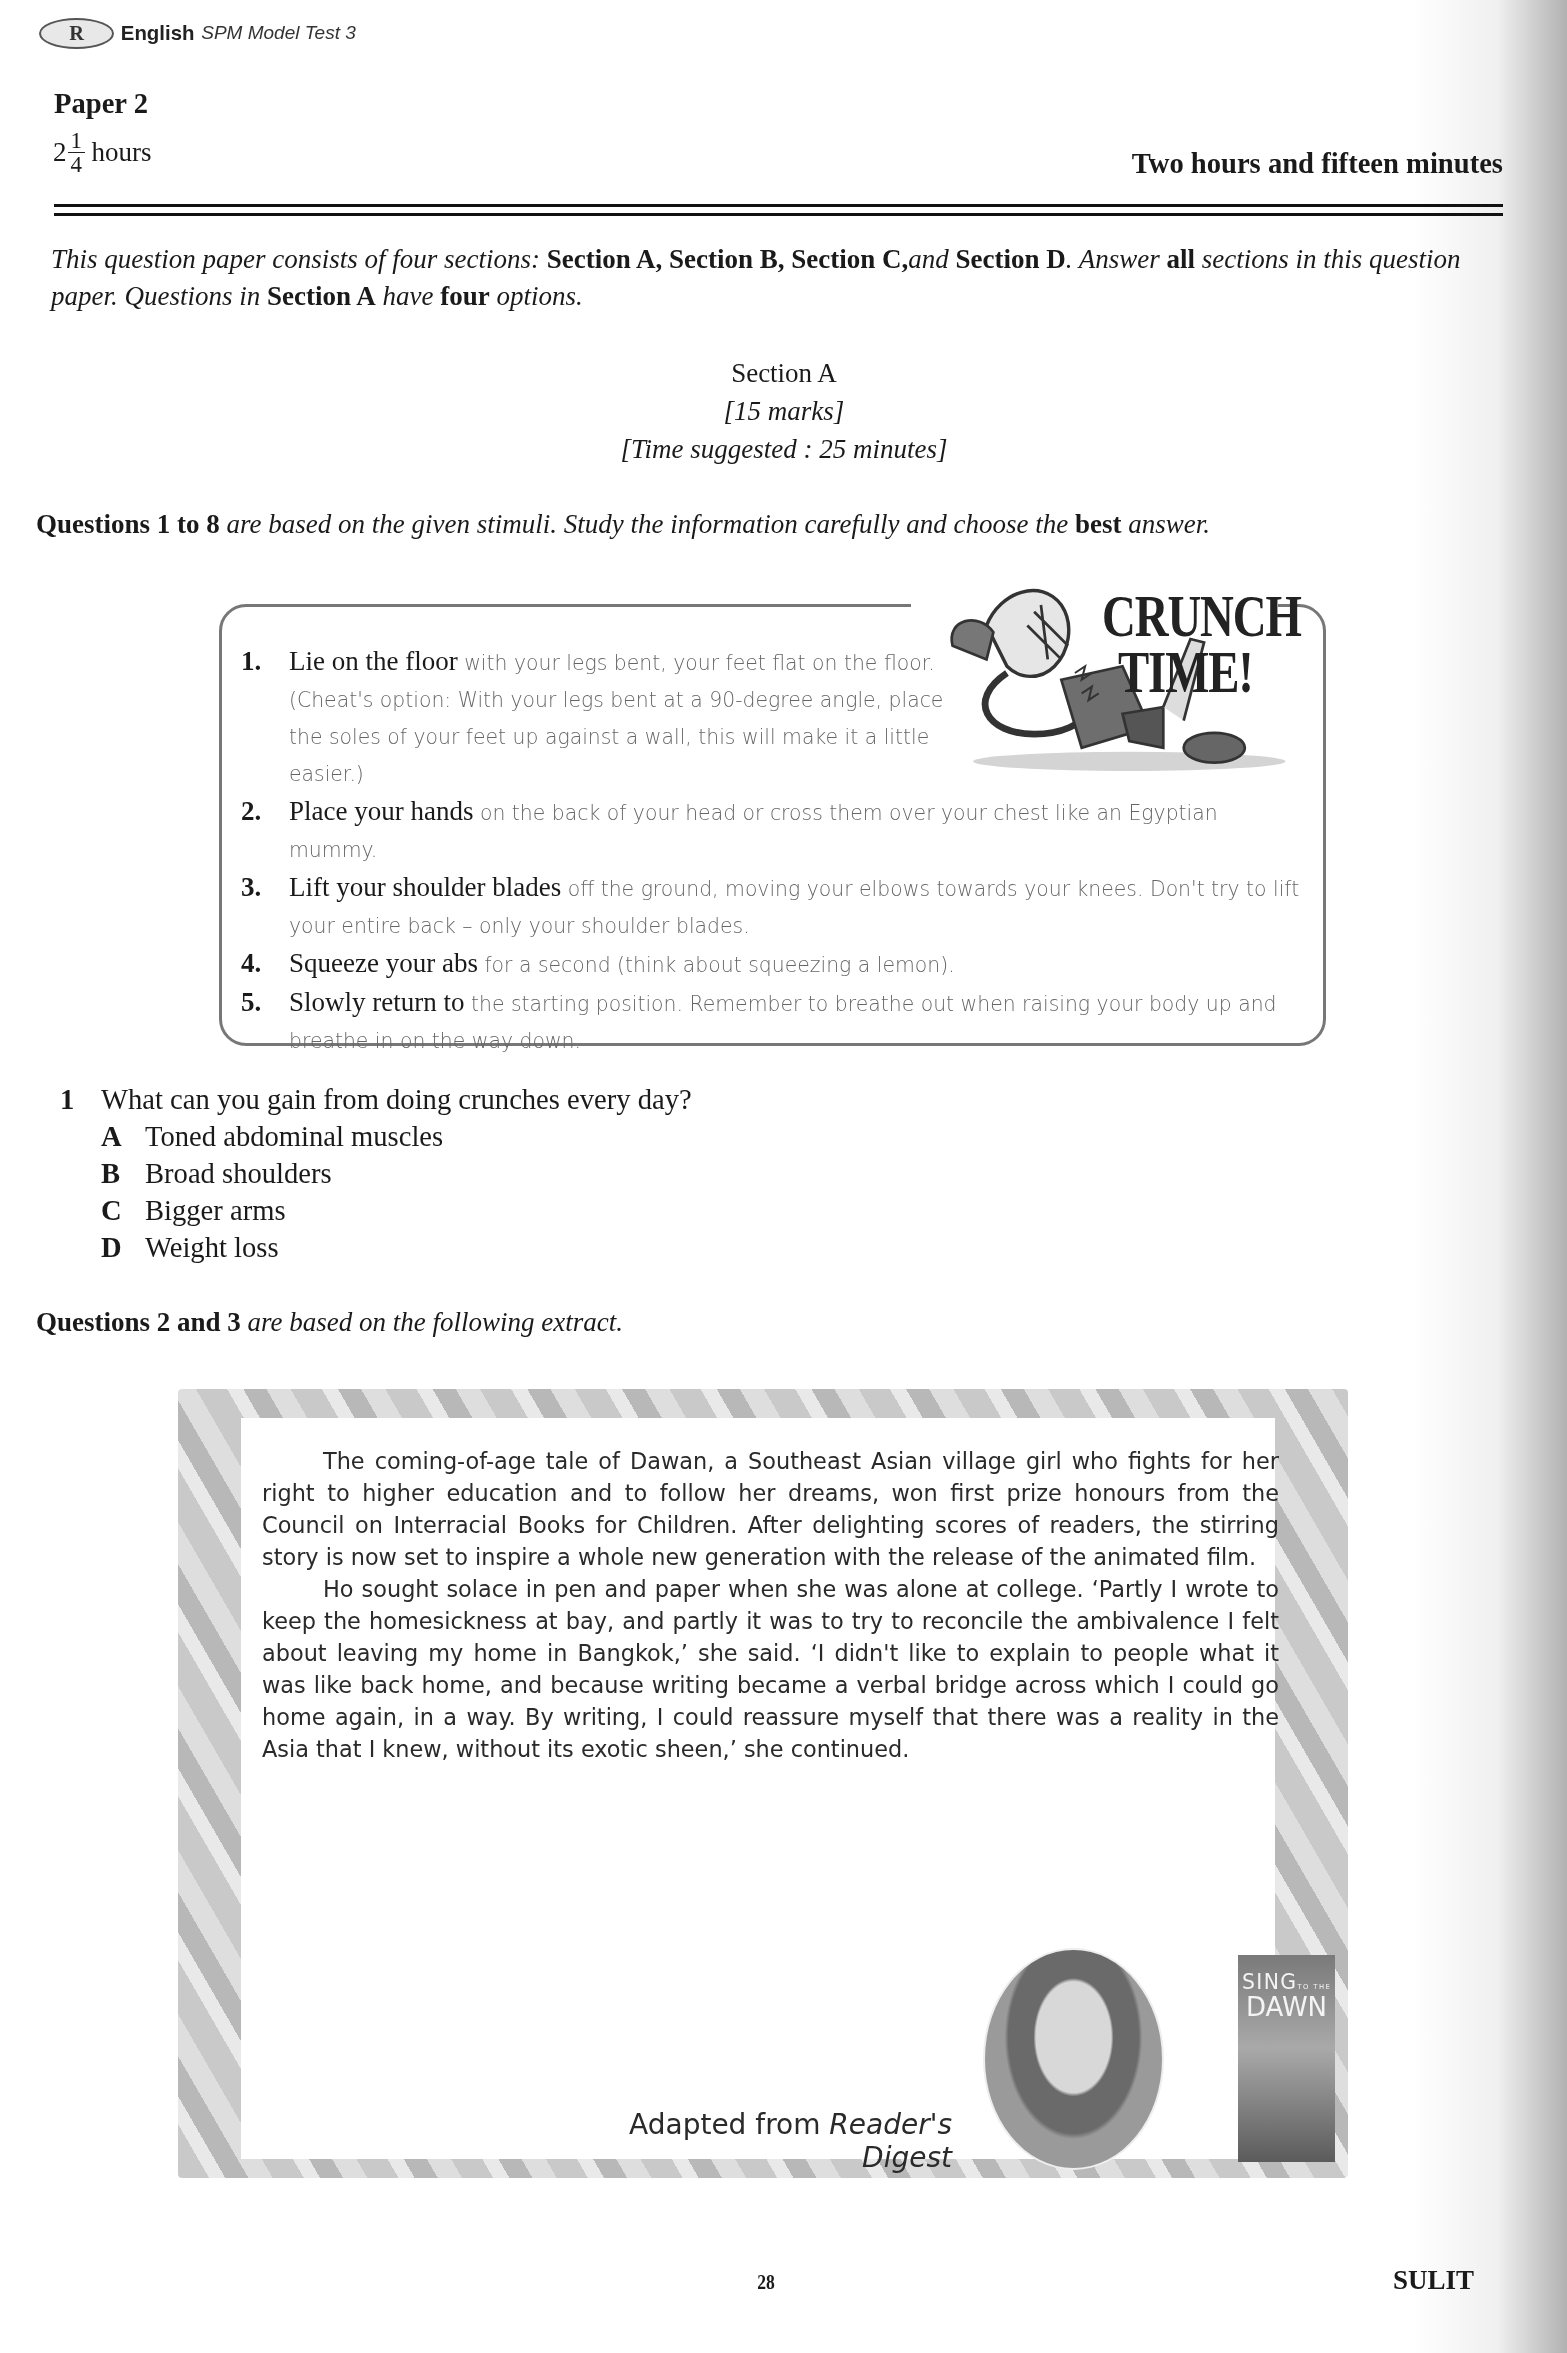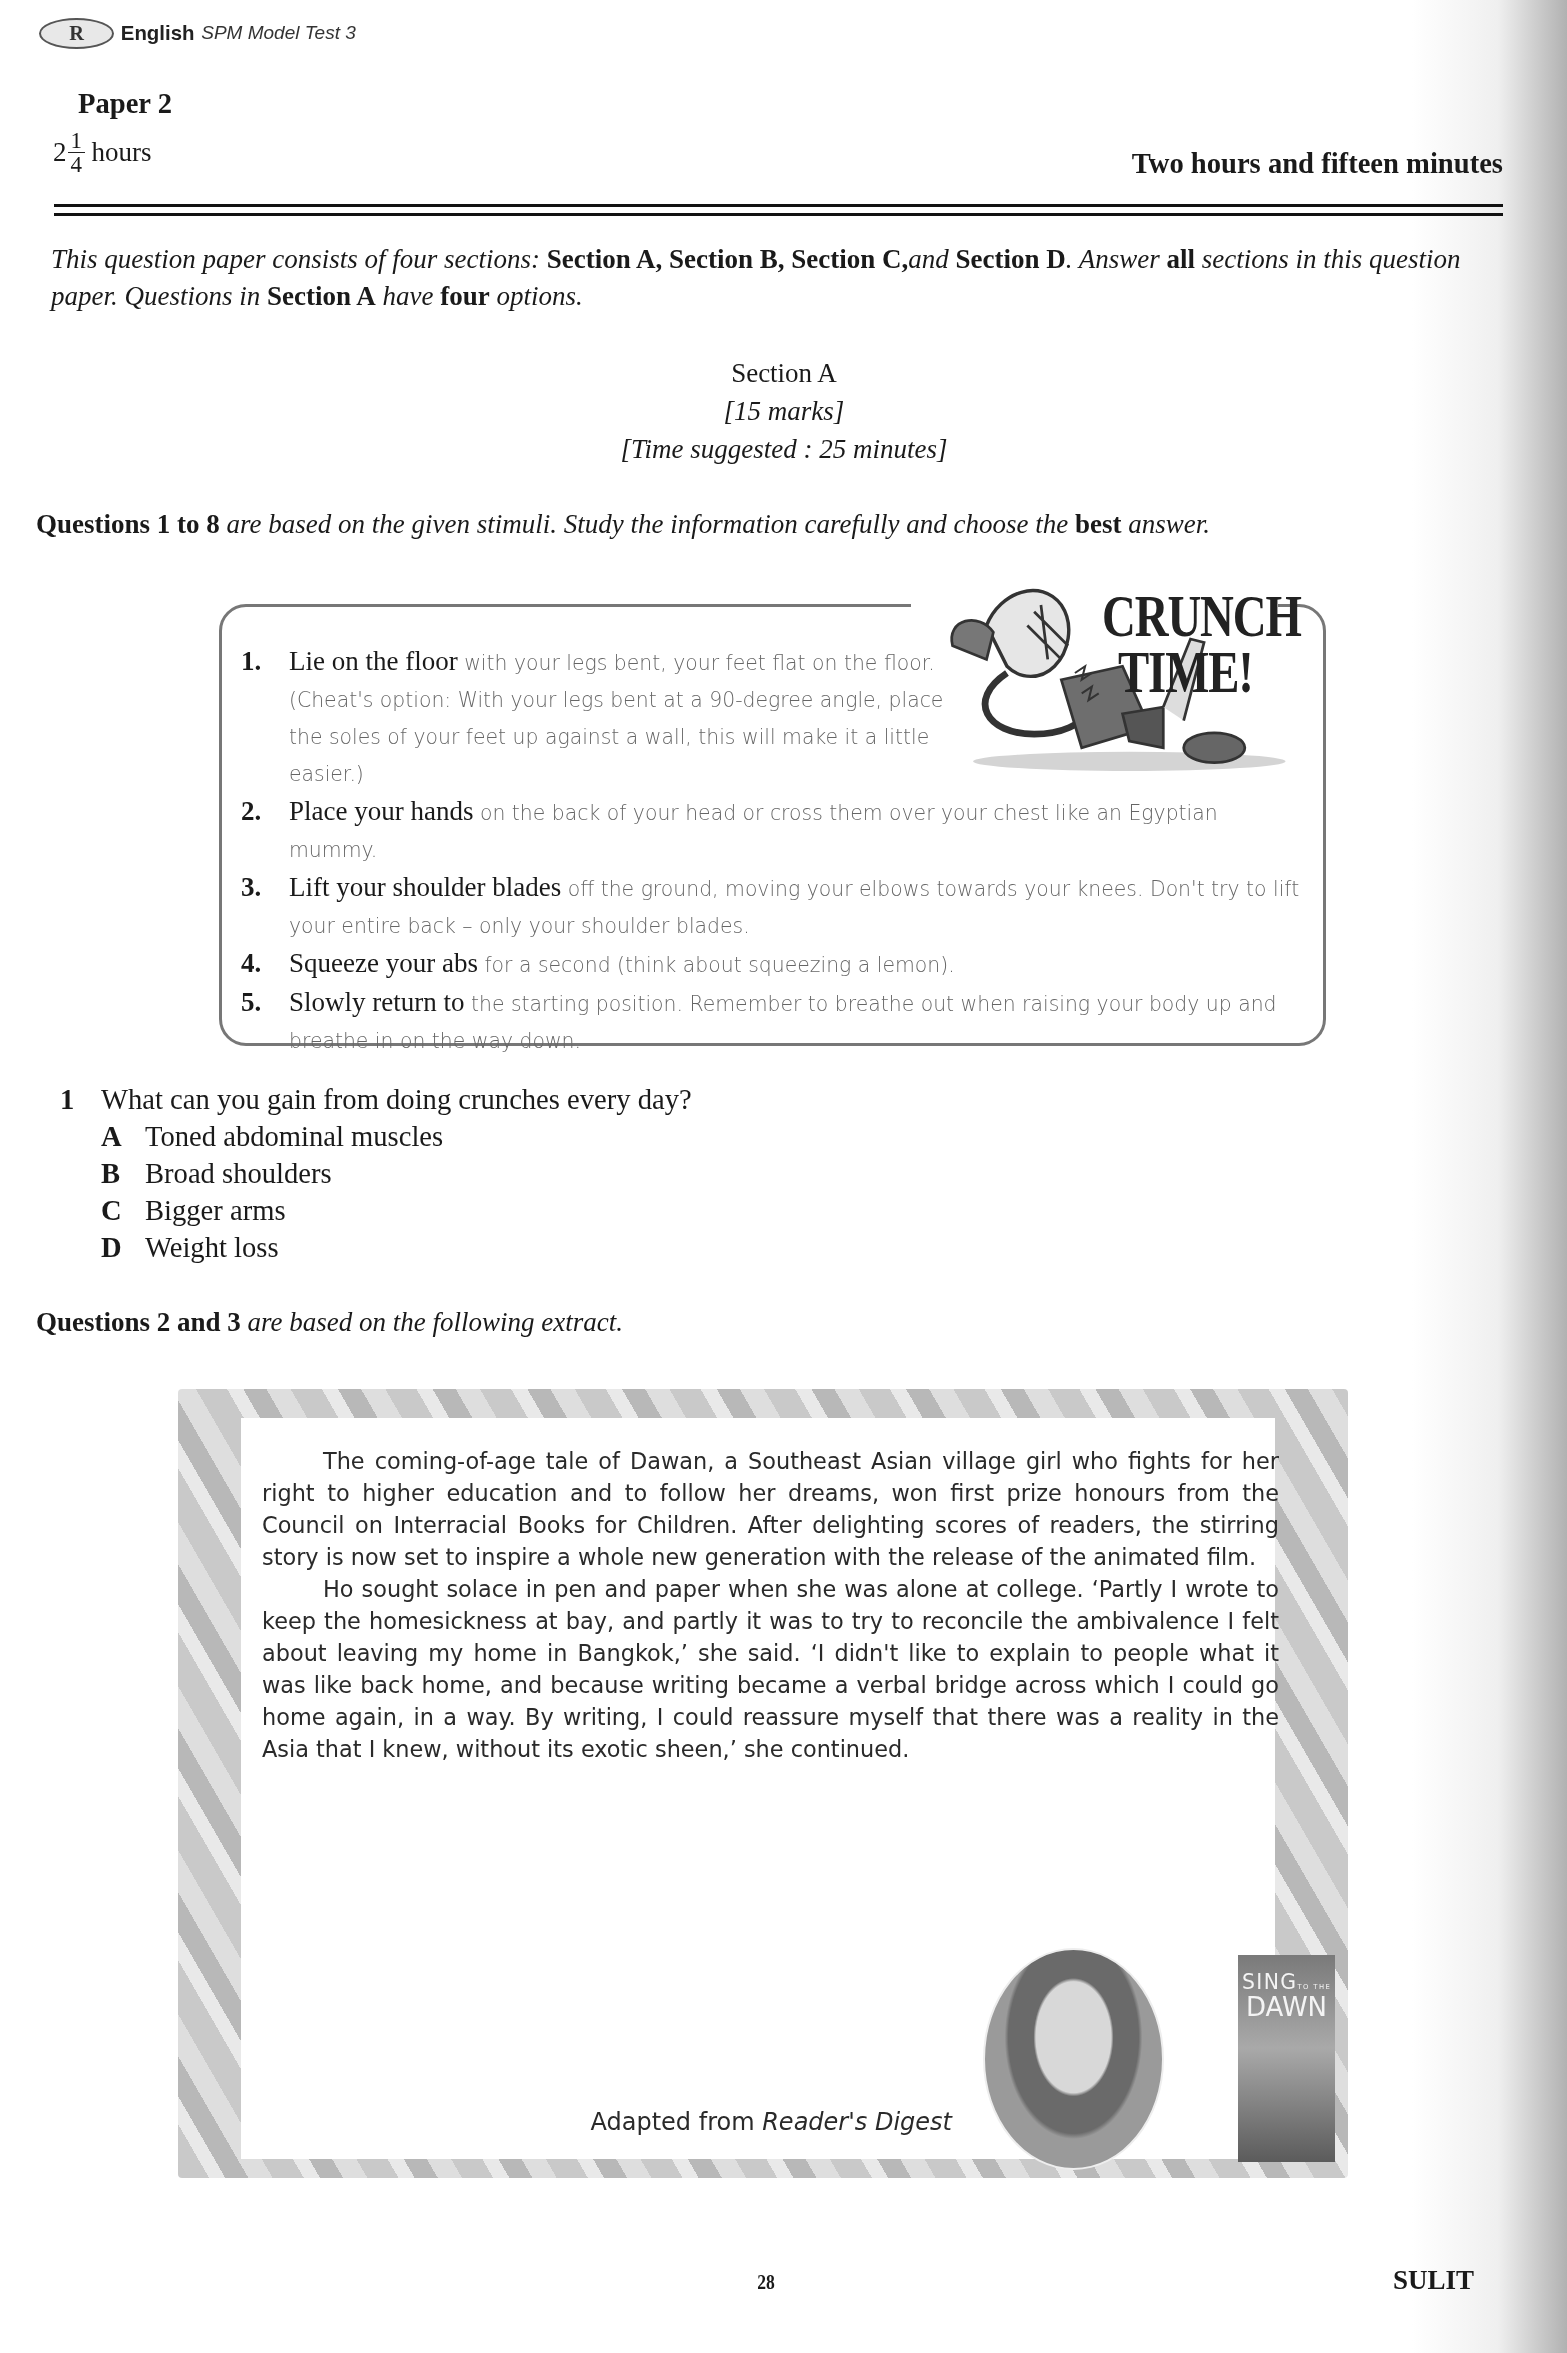--- a/index.html
+++ b/index.html
@@ -19,21 +19,21 @@
   .brand { left: 39px; top: 17.7px; display: flex; align-items: center; gap: 6.8px; }
   .logo {
     width: 75px; height: 31px; border: 2.7px solid #555; border-radius: 50%;
     display: flex; align-items: center; justify-content: center; box-sizing: border-box;
     font-family: "Liberation Serif", serif; font-weight: bold; font-size: 20.4px; color: #333;
     background: #e8e8e8;
   }
   .brand-subject { font-family: "Liberation Sans", sans-serif; font-weight: bold; font-size: 20.4px; color: #222; }
   .brand-test { font-family: Liberation Sans, sans-serif; font-style: italic; font-size: 19px; color: #333; }
 
-  .paper-title { left: 54px; top: 88px; font-size: 28.6px; font-weight: bold; margin-left: 24px; }
+  .paper-title { left: 54px; top: 88px; font-size: 28.6px; font-weight: bold; }
   .duration { left: 53px; top: 129px; display: flex; align-items: center; font-size: 27px; }
   .frac { display: inline-flex; flex-direction: column; align-items: center; font-size: 23px; line-height: 1; margin: 0 6.8px 0 1.4px; }
   .frac .num { border-bottom: 1.4px solid #222; padding: 0 2.7px; }
   .duration-words { right: 65px; top: 148px; font-size: 28.6px; font-weight: bold; }
   .rule { left: 54px; width: 1449px; height: 3.4px; background: #111; }
 
   .intro { left: 51px; top: 241px; width: 1455px; font-size: 27px; line-height: 37px; font-style: italic; }
   .intro b, .qhead b { font-style: normal; }
 
   .section-head { left: 0; width: 1568px; text-align: center; font-size: 27px; line-height: 38px; }
@@ -76,21 +76,21 @@
       repeating-linear-gradient(60deg, #c9c9c9 0 27px, #e9e9e9 27px 41px, #b8b8b8 41px 61px, #dedede 61px 82px);
     border-radius: 4.1px;
   }
   .extract-paper { left: 241px; top: 1418px; width: 1034px; height: 741px; background: #fff; }
   .extract-text {
     left: 262px; top: 1445px; width: 1017px;
     font-family: "DejaVu Sans", sans-serif; font-size: 22.4px; line-height: 32px; color: #2a2a2a; text-align: justify;
   }
   .extract-text p { margin: 0; text-indent: 61px; }
   .extract-text p.narrow { width: 694px; }
-  .source { left: 571px; top: 2108px; width: 381px; text-align: right; font-family: "DejaVu Sans", sans-serif; font-size: 24px; color: #2a2a2a; }
+  .source { left: 571px; top: 2108px; width: 381px; text-align: right; font-family: "DejaVu Sans", sans-serif; font-size: 28px; color: #2a2a2a; }
   .source i { font-style: italic; }
   .author-photo {
     left: 983px; top: 1948px; width: 177px; height: 218px; border-radius: 50%;
     background: radial-gradient(ellipse at 50% 40%, #d8d8d8 0 30%, #6a6a6a 32% 52%, #9a9a9a 55% 100%);
     border: 2px solid #eee;
   }
   .book-cover {
     left: 1238px; top: 1955px; width: 97px; height: 207px;
     background: linear-gradient(to bottom, #7a7a7a 0%, #a9a9a9 45%, #5b5b5b 100%);
     color: #f4f4f4; font-family: "DejaVu Sans", sans-serif; text-align: center; box-sizing: border-box; padding-top: 15px;

